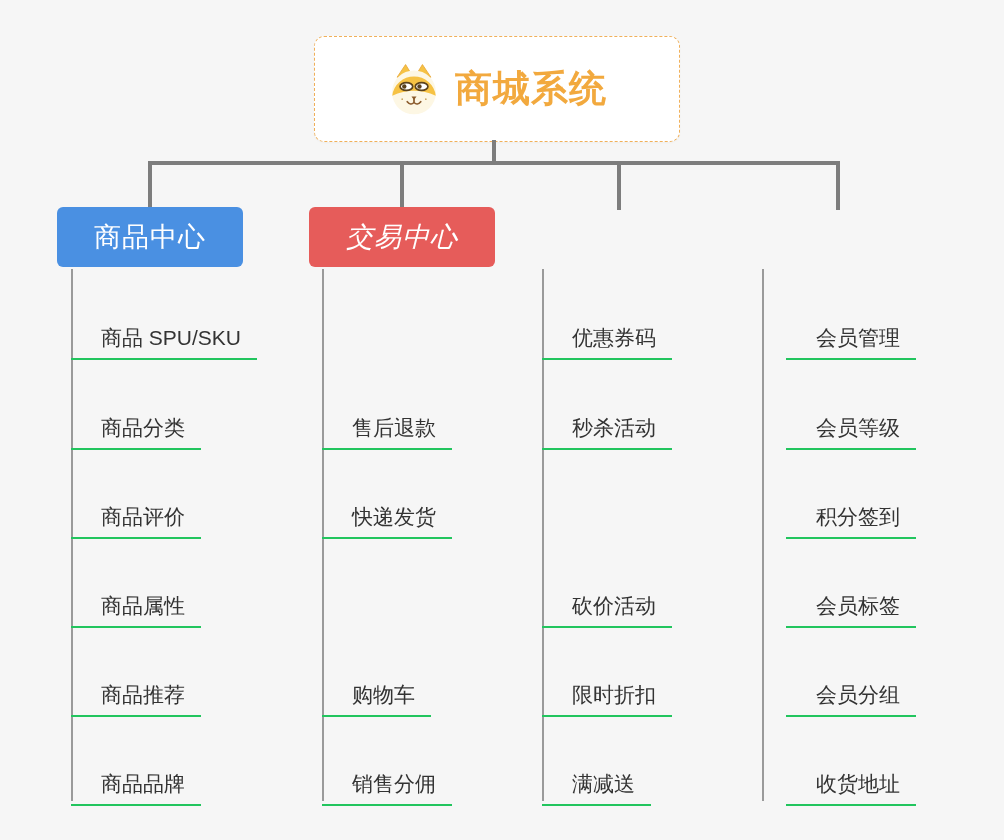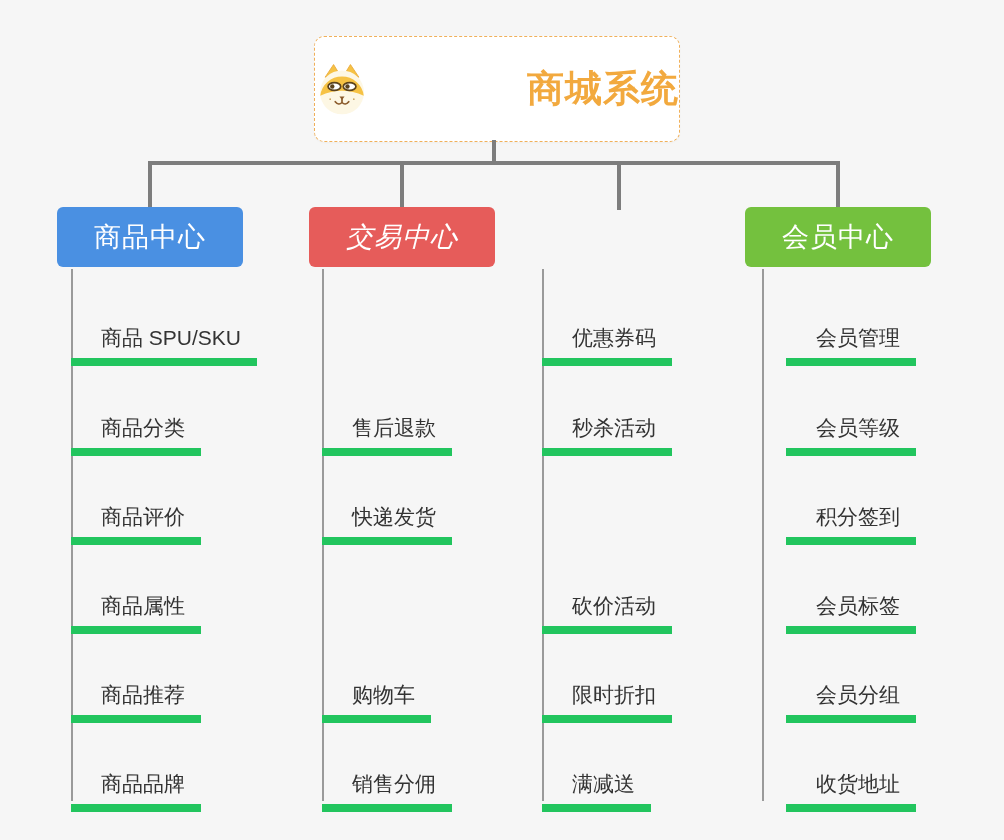--- a/index.html
+++ b/index.html
@@ -12,21 +12,21 @@
     width:1004px;height:840px;
     background:#f6f6f6;
     overflow:hidden;
   }
   
   .root-node{
     position:absolute;left:314px;top:36px;width:364px;height:104px;
     background:#ffffff;
     border:1px dashed #f0b05a;
     border-radius:10px;
-    display:flex;align-items:center;justify-content:space-between;
+    display:flex;align-items:center;justify-content:center;
     gap:14px;
     box-shadow:0 1px 2px rgba(0,0,0,0.03);
   }
   .root-title{
     font-size:37px;font-weight:bold;color:#f2a93e;letter-spacing:1px;
   }
   .dog-icon{width:54px;height:54px;flex:0 0 auto;}
   
   .conn{position:absolute;background:#7d7d7d;}
   .root-stem{left:492px;top:140px;width:4px;height:25px;}
@@ -43,21 +43,21 @@
   .hdr1{left:57px}.hdr2{left:309px}.hdr3{left:526px}.hdr4{left:745px}
   
   .spine{position:absolute;top:269px;width:2px;height:532px;background:#9a9a9a;}
   .spine1{left:71px}.spine2{left:322px}.spine3{left:542px}.spine4{left:762px}
   
   .leaf{
     position:absolute;
     height:40px;
     display:flex;align-items:flex-end;
     padding:0 16px 6px 30px;
-    border-bottom:8px solid #22c55e;
+    border-bottom:2px solid #22c55e;
     font-size:21px;color:#333333;
     white-space:nowrap;
   }
   .c1{left:71px}.c2{left:322px}.c3{left:542px}.c4{left:786px}
   .r1{top:312px}.r2{top:402px}.r3{top:491px}.r4{top:580px}.r5{top:669px}.r6{top:758px}
 </style>
 </head>
 <body>
 
 <div class="canvas">
@@ -82,21 +82,20 @@
 
   <div class="conn root-stem"></div>
   <div class="conn h-bar"></div>
   <div class="conn drop drop1"></div>
   <div class="conn drop drop2"></div>
   <div class="conn drop drop3"></div>
   <div class="conn drop drop4"></div>
 
   <div class="hdr hdr1" style="background: rgb(74, 144, 226);">商品中心</div>
   <div class="hdr hdr2" style="background: rgb(230, 92, 90); font-style: italic;">交易中心</div>
-  <div class="hdr hdr4" style="background: rgb(116, 193, 62);">会员中心</div>
 
   <div class="spine spine1"></div>
   <div class="spine spine2"></div>
   <div class="spine spine3"></div>
   <div class="spine spine4"></div>
 
   <div class="leaf c1 r1">商品 SPU/SKU</div>
   <div class="leaf c1 r2">商品分类</div>
   <div class="leaf c1 r3">商品评价</div>
   <div class="leaf c1 r4">商品属性</div>

